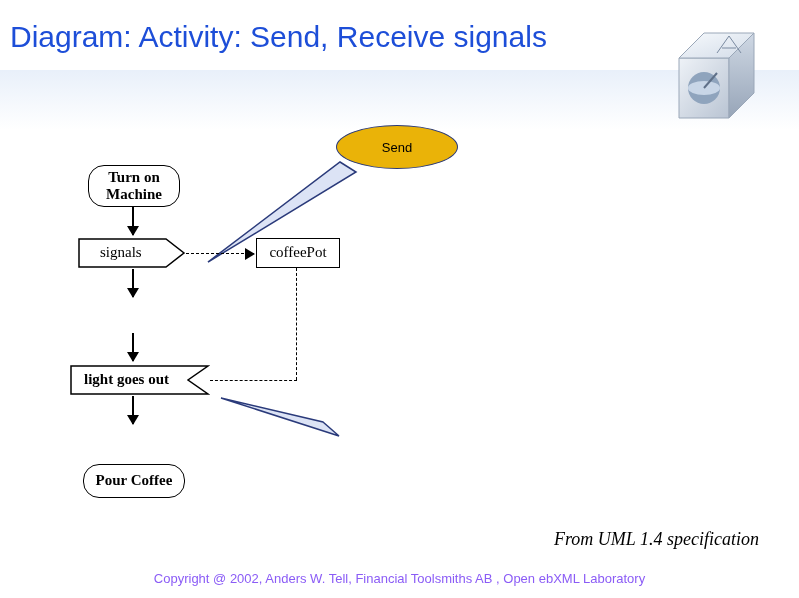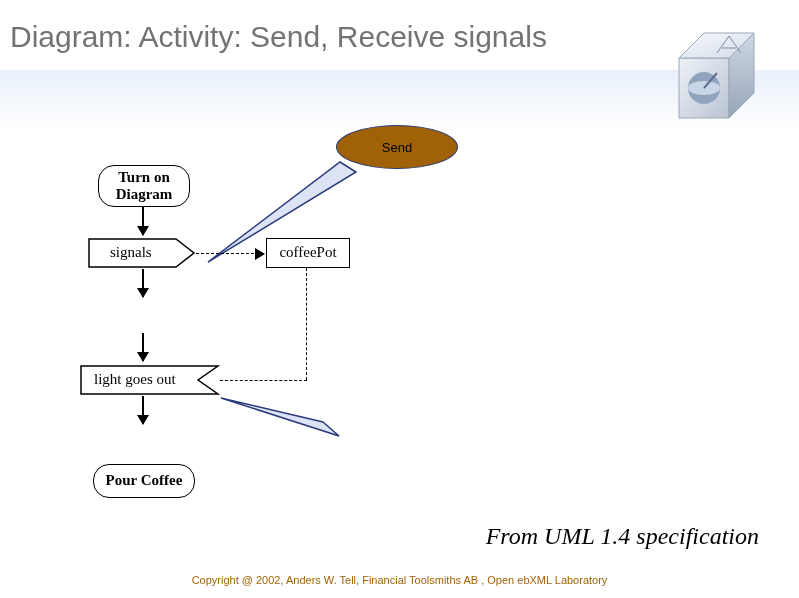--- a/index.html
+++ b/index.html
@@ -16,52 +16,52 @@
     position: relative;
     width: 799px;
     height: 598px;
   }
   .title {
     position: absolute;
     left: 10px;
     top: 20px;
     font-family: Arial, Helvetica, sans-serif;
     font-size: 30px;
-    color: #737373;
+    color: #1d4ed8;
   }
   .cube {
     position: absolute;
     right: 20px;
     top: 18px;
     width: 120px;
     height: 120px;
   }
   .source {
     position: absolute;
     right: 40px;
     bottom: 48px;
     font-family: "Times New Roman", Times, serif;
     font-style: italic;
-    font-size: 24px;
+    font-size: 18px;
     color: #000;
   }
   .copyright {
     position: absolute;
     left: 0;
     right: 0;
     bottom: 12px;
     text-align: center;
     font-family: Arial, Helvetica, sans-serif;
-    font-size: 11px;
-    color: #a16207;
+    font-size: 13px;
+    color: #8b5cf6;
   }
   
   .diagram {
     position: absolute;
-    left: 70px;
+    left: 60px;
     top: 120px;
     width: 400px;
     height: 400px;
   }
   .node {
     position: absolute;
     border: 1.5px solid #000;
     background: #fff;
     font-family: "Times New Roman", Times, serif;
     font-size: 15px;
@@ -128,21 +128,21 @@
   }
   .v-dashed {
     position: absolute;
     width: 0;
     border-left: 1.5px dashed #000;
   }
   
   .callout {
     position: absolute;
     border: 1.5px solid #2a3a7a;
-    background: #a16207;
+    background: #eab308;
     border-radius: 50%;
     font-family: Arial, Helvetica, sans-serif;
     font-size: 13px;
     display: flex;
     align-items: center;
     justify-content: center;
   }
   .callout-tail {
     position: absolute;
   }
@@ -205,21 +205,21 @@
     <svg width="140" height="50">
       <polygon points="108,30 124,44 6,6" fill="#dce3f5" stroke="#2a3a7a" stroke-width="1.5"></polygon>
     </svg>
   </div>
 
   <div class="diagram">
 
     <div class="node rounded" style="left:28px; top:45px; width:90px; height:40px;">
       <div>
         <span>Turn on</span><br>
-        <span>Diagram</span>
+        <span>Machine</span>
       </div>
     </div>
 
     <div class="v-arrow" style="left:72px; top:87px; height:28px;"></div>
 
     <div class="send-shape" style="left:18px; top:118px;">
       <svg width="108" height="30">
         <polygon points="1,1 88,1 106,15 88,29 1,29" fill="#fff" stroke="#000" stroke-width="1.5"></polygon>
       </svg>
     </div>
@@ -234,21 +234,21 @@
     <div class="v-arrow" style="left:72px; top:149px; height:28px;"></div>
 
 
     <div class="v-arrow" style="left:72px; top:213px; height:28px;"></div>
 
     <div class="recv-shape" style="left:10px; top:245px;">
       <svg width="140" height="30">
         <polygon points="1,1 138,1 118,15 138,29 1,29" fill="#fff" stroke="#000" stroke-width="1.5"></polygon>
       </svg>
     </div>
-    <div class="send-label" style="left:24px; top:251px;">light goes out</div>
+    <div class="send-label" style="left:24px; top:251px;font-weight:bold;">light goes out</div>
 
     <div class="v-dashed" style="left:236px; top:148px; height:112px;"></div>
     <div class="h-dashed" style="left:150px; top:260px; width:87px;"></div>
 
     <div class="v-arrow" style="left:72px; top:276px; height:28px;"></div>
 
     <div class="node rounded" style="left:23px; top:308px; width:100px; height:32px;margin-top:36px;">
       <span>Pour Coffee</span>
     </div>
 

